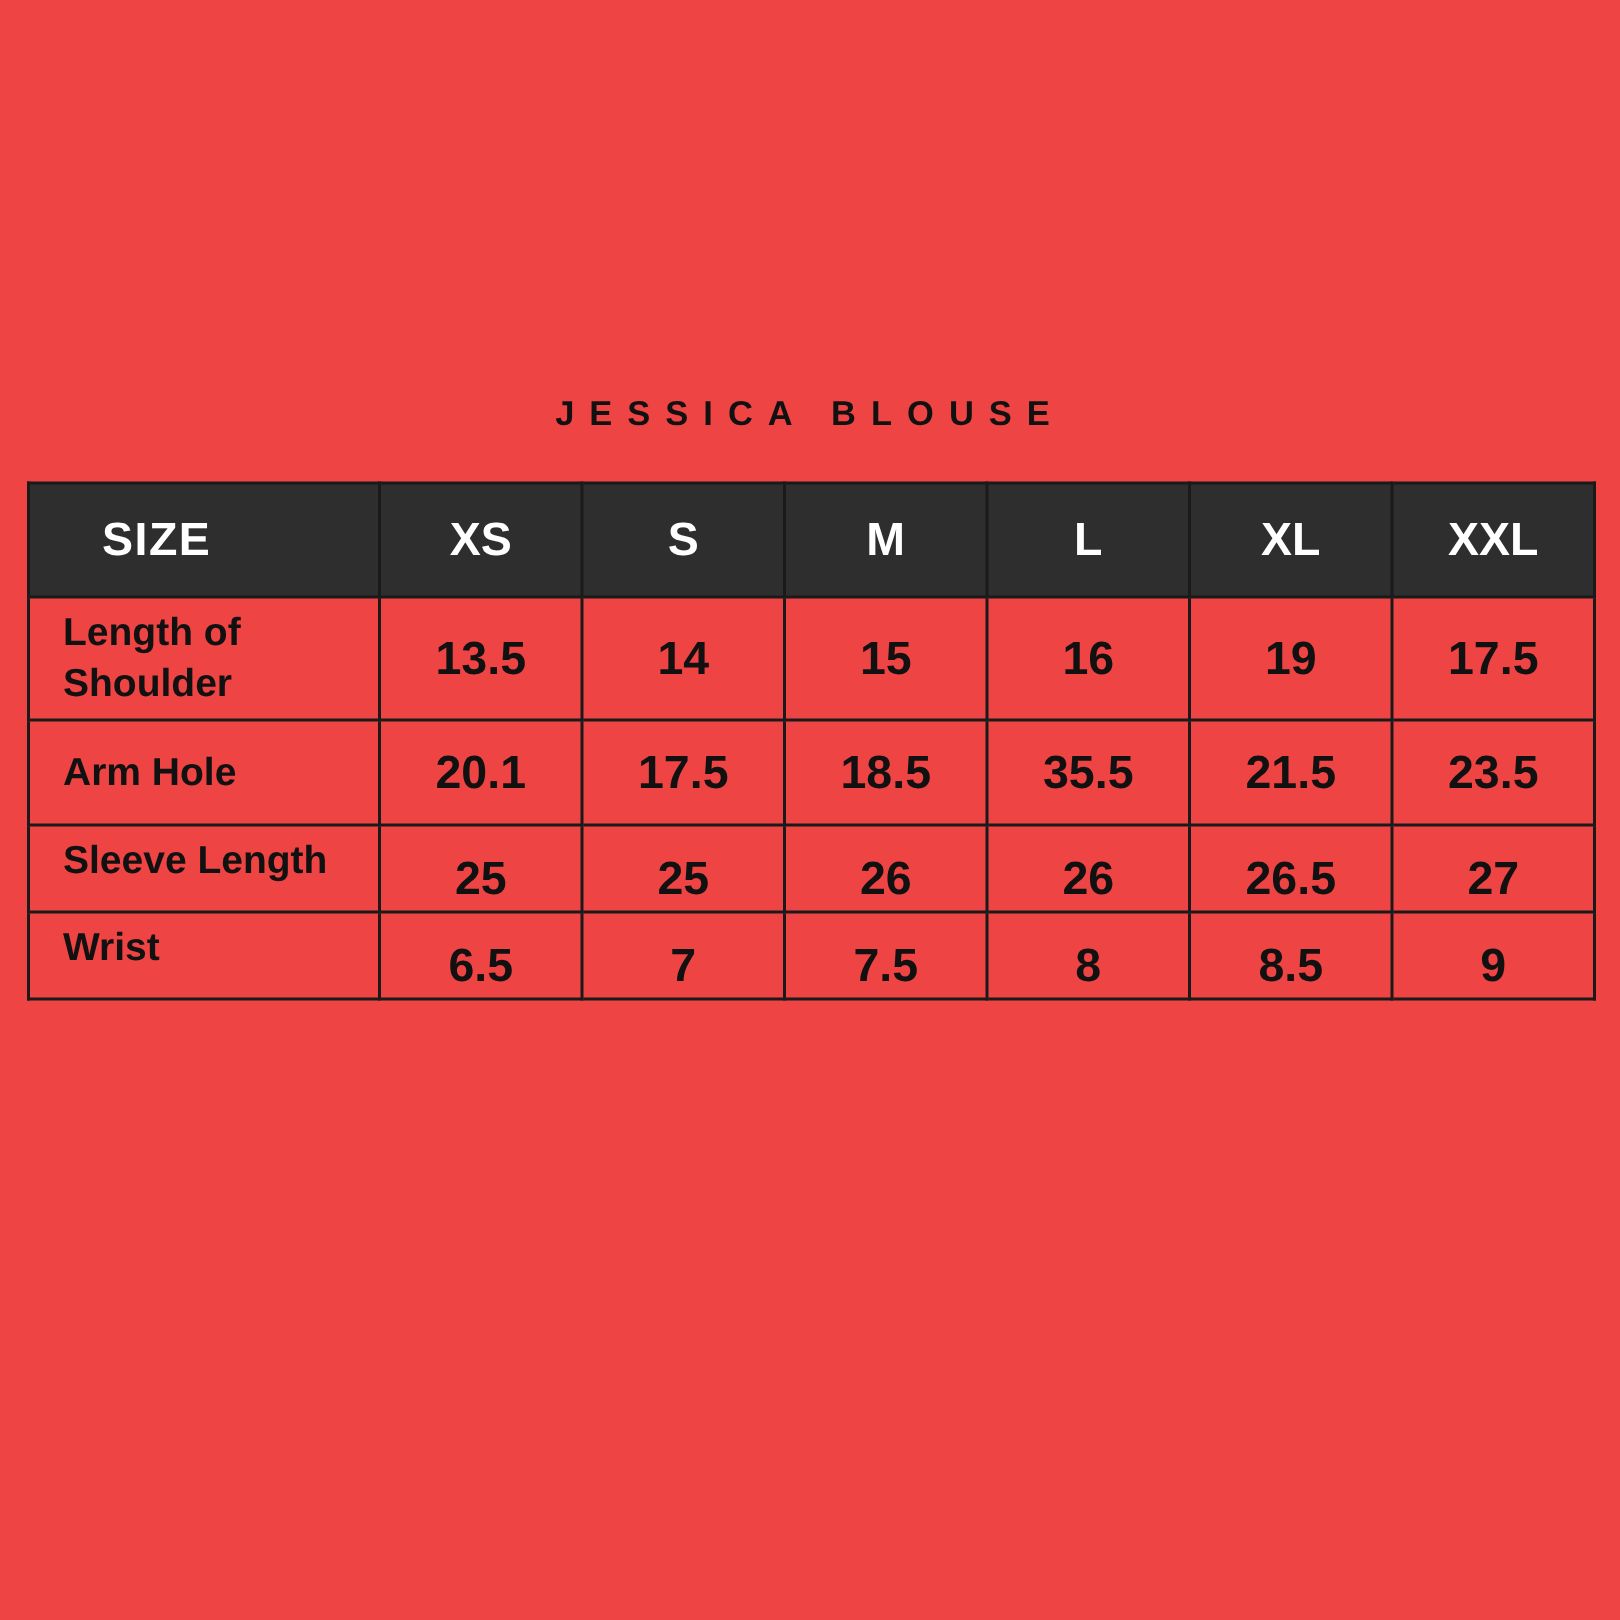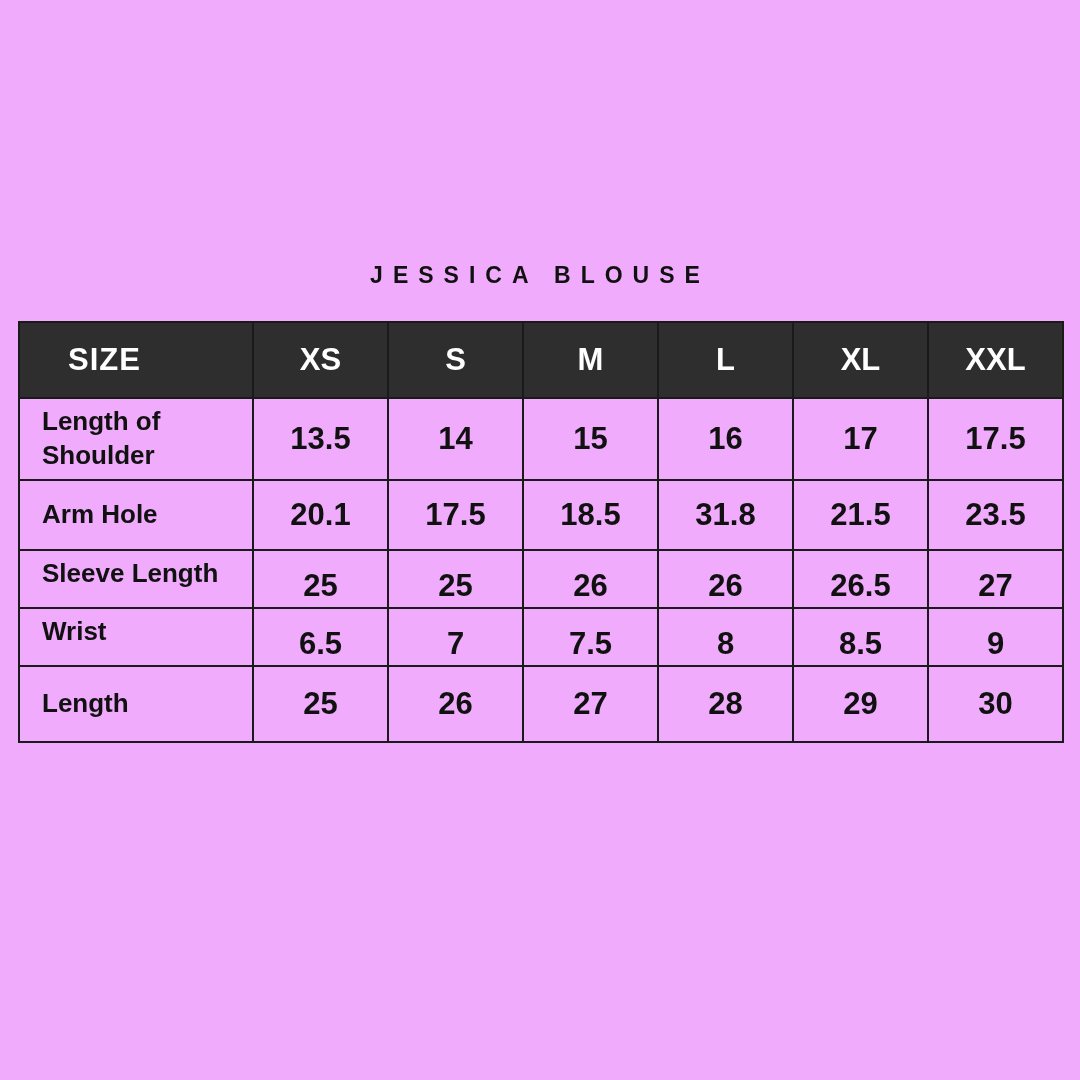--- a/index.html
+++ b/index.html
@@ -7,21 +7,21 @@
     padding: 0;
     background: #ffffff;
     width: 1080px;
     height: 1080px;
     font-family: "Liberation Sans", sans-serif;
     color: #111111;
   }
   .page {
     width: 1080px;
     height: 1080px;
-    background: #f0abfc;
+    background: #ef4444;
     box-sizing: border-box;
     overflow: hidden;
   }
   .title {
     margin-top: 262px;
     text-align: center;
     font-size: 23px;
     font-weight: 700;
     letter-spacing: 10px;
     color: #111111;
@@ -110,29 +110,29 @@
         <th>XXL</th>
       </tr>
     </thead>
     <tbody>
       <tr>
         <td class="label"><span>Length of Shoulder</span></td>
         <td class="val"><span>13.5</span></td>
         <td class="val"><span>14</span></td>
         <td class="val"><span>15</span></td>
         <td class="val"><span>16</span></td>
-        <td class="val"><span>17</span></td>
+        <td class="val"><span>19</span></td>
         <td class="val"><span>17.5</span></td>
       </tr>
       <tr>
         <td class="label"><span>Arm Hole</span></td>
         <td class="val"><span>20.1</span></td>
         <td class="val"><span>17.5</span></td>
         <td class="val"><span>18.5</span></td>
-        <td class="val"><span>31.8</span></td>
+        <td class="val"><span>35.5</span></td>
         <td class="val"><span>21.5</span></td>
         <td class="val"><span>23.5</span></td>
       </tr>
       <tr>
         <td class="label"><span>Sleeve Length</span></td>
         <td class="val"><span>25</span></td>
         <td class="val"><span>25</span></td>
         <td class="val"><span>26</span></td>
         <td class="val"><span>26</span></td>
         <td class="val"><span>26.5</span></td>
@@ -140,25 +140,16 @@
       </tr>
       <tr>
         <td class="label"><span>Wrist</span></td>
         <td class="val"><span>6.5</span></td>
         <td class="val"><span>7</span></td>
         <td class="val"><span>7.5</span></td>
         <td class="val"><span>8</span></td>
         <td class="val"><span>8.5</span></td>
         <td class="val"><span>9</span></td>
       </tr>
-      <tr>
-        <td class="label"><span>Length</span></td>
-        <td class="val"><span>25</span></td>
-        <td class="val"><span>26</span></td>
-        <td class="val"><span>27</span></td>
-        <td class="val"><span>28</span></td>
-        <td class="val"><span>29</span></td>
-        <td class="val"><span>30</span></td>
-      </tr>
     </tbody>
   </table>
 
 </div>
 
 </body></html>

